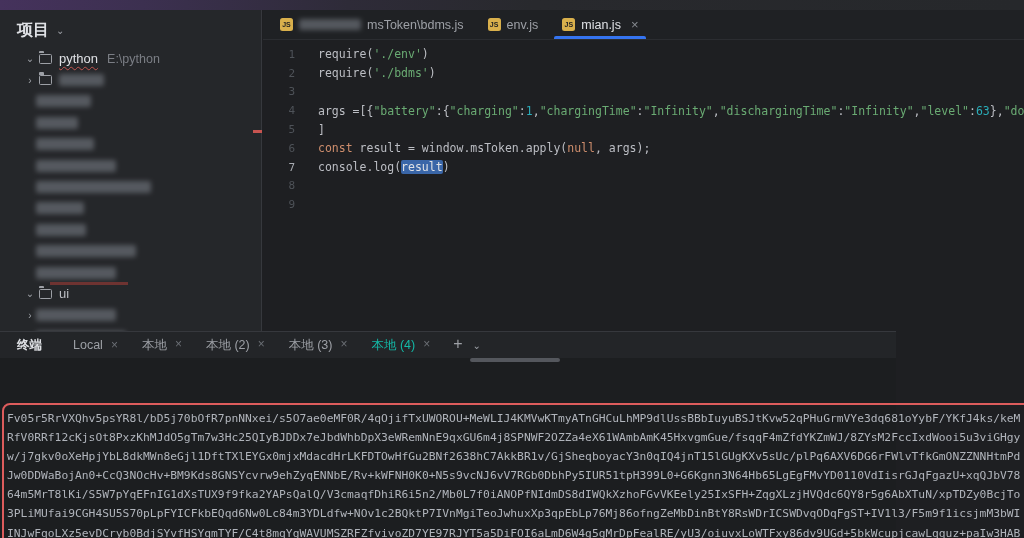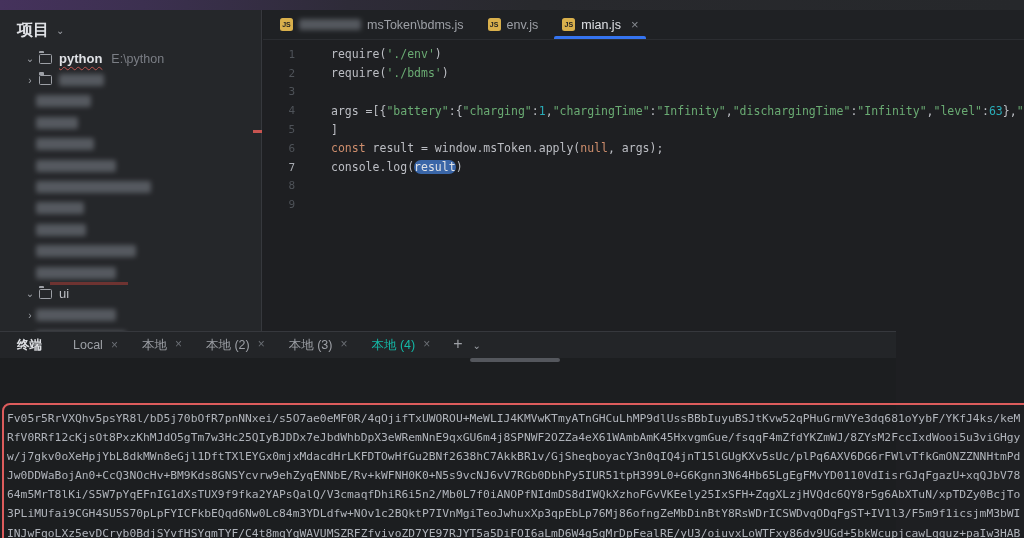--- a/index.html
+++ b/index.html
@@ -18,21 +18,21 @@
   .panel-title { font-size:16px; font-weight:bold; color:#dfe1e5; }
   .chev { color:#9da0a6; font-size:10px; }
   .tree { position:absolute; left:0; top:38px; width:100%; }
   .trow { display:flex; align-items:center; height:21.4px; white-space:nowrap; }
   .trow .chev { width:12px; text-align:center; margin-left:24px; flex:none; }
   .trow .nochev { width:12px; margin-left:24px; flex:none; }
   .folder { position:relative; width:13px; height:10px; border:1.4px solid #9da0a6;
     border-radius:1.5px; margin:0 7px 0 3px; flex:none; }
   .folder::before { content:""; position:absolute; left:-1px; top:-4px; width:5px; height:2.5px;
     background:#9da0a6; border-radius:1px 1px 0 0; }
-  .root-name { font-size:13px; font-weight:bold; color:#dfe1e5;
+  .root-name { font-size:13px; font-weight:normal; color:#dfe1e5;
     text-decoration:underline wavy #c4554f 1px; text-underline-offset:3px;text-align:right; }
   .root-path { font-size:12.5px; color:#7b7e85; margin-left:9px; }
   .blurblock { height:12px; border-radius:2px; background:#62666d; filter:blur(2.4px); opacity:.8; }
   .redline { position:absolute; left:50px; width:78px; height:3px; background:#6e3331;
     filter:blur(.6px); }
   .tree-label { font-size:13px; color:#bcbec4; }
   .panel-red-tick { position:absolute; left:253px; top:120px; width:9px; height:3px;
     background:#c75450; }
 
   
@@ -44,23 +44,23 @@
   .tab.active { color:#dfe1e5; }
   .tab.active::after { content:""; position:absolute; left:4px; right:4px; bottom:0; height:3px;
     background:#3574f0; border-radius:2px 2px 0 0; }
   .jsicon { width:13px; height:13px; border-radius:2.5px; background:#d9b04c; color:#1e1f22;
     font-size:7px; font-weight:bold; display:flex; align-items:center; justify-content:center; flex:none; }
   .tabclose { color:#878b91; font-size:13px; margin-left:4px; }
   .code { padding-top:5px; overflow:hidden; white-space:pre; }
   .cline { display:flex; height:18.8px; align-items:center; font-size:11.5px; }
   .gut { width:32px; text-align:right; color:#4e5258; font-size:11px; flex:none; }
   .gut.cur { color:#a9acb2; }
-  .ctext { margin-left:36px; }
+  .ctext { margin-left:23px; }
   .c-d { color:#bcbec4; } .c-s { color:#6aab73; } .c-n { color:#2aacb8; }
-  .c-k { color:#cf8e6d; } .c-hl { color:#dfe1e5; background:#3a66a8; border-radius:7px; }
+  .c-k { color:#cf8e6d; } .c-hl { color:#dfe1e5; background:#3a66a8; border-radius:2px; }
 
   
   .terminal { position:absolute; left:0; top:331px; width:896px; height:207px;
     background:#1c1e20; border-top:1px solid #36383d; }
   .term-header { display:flex; align-items:center; height:26px; background:#232528;
     padding-left:17px; }
   .term-title { font-size:12.5px; font-weight:bold; color:#dfe1e5; margin-right:26px; }
   .ttab { display:flex; gap:8px; margin-right:14px; padding:0 5px; }
   .ttab .lbl { font-size:12.5px; color:#9da0a6; }
   .ttab.active .lbl { color:#14b8a6; }

